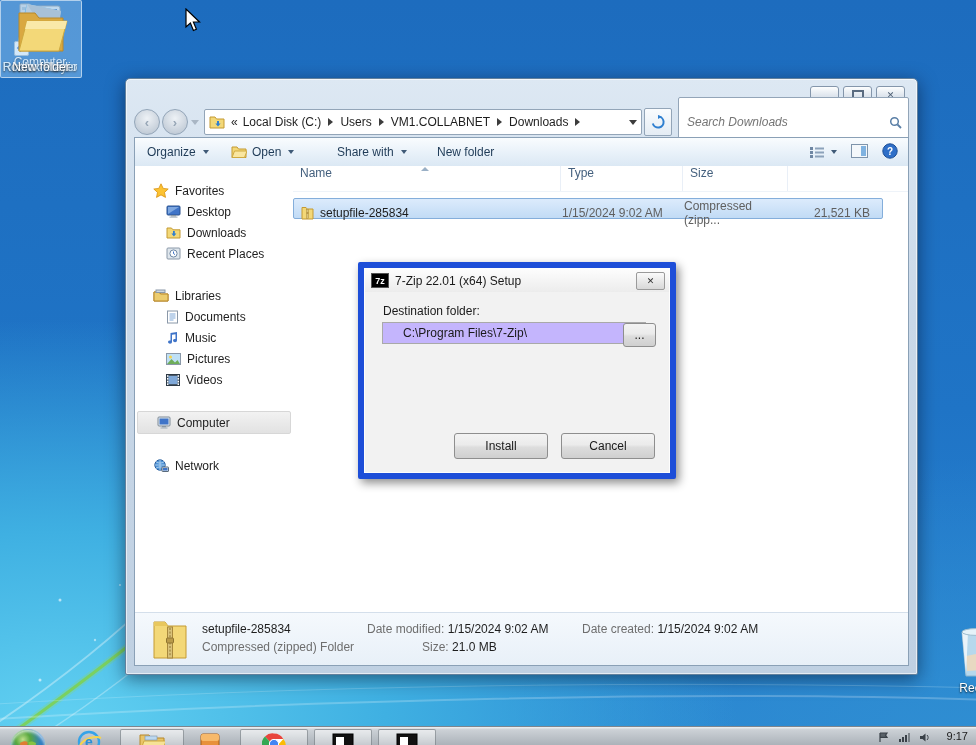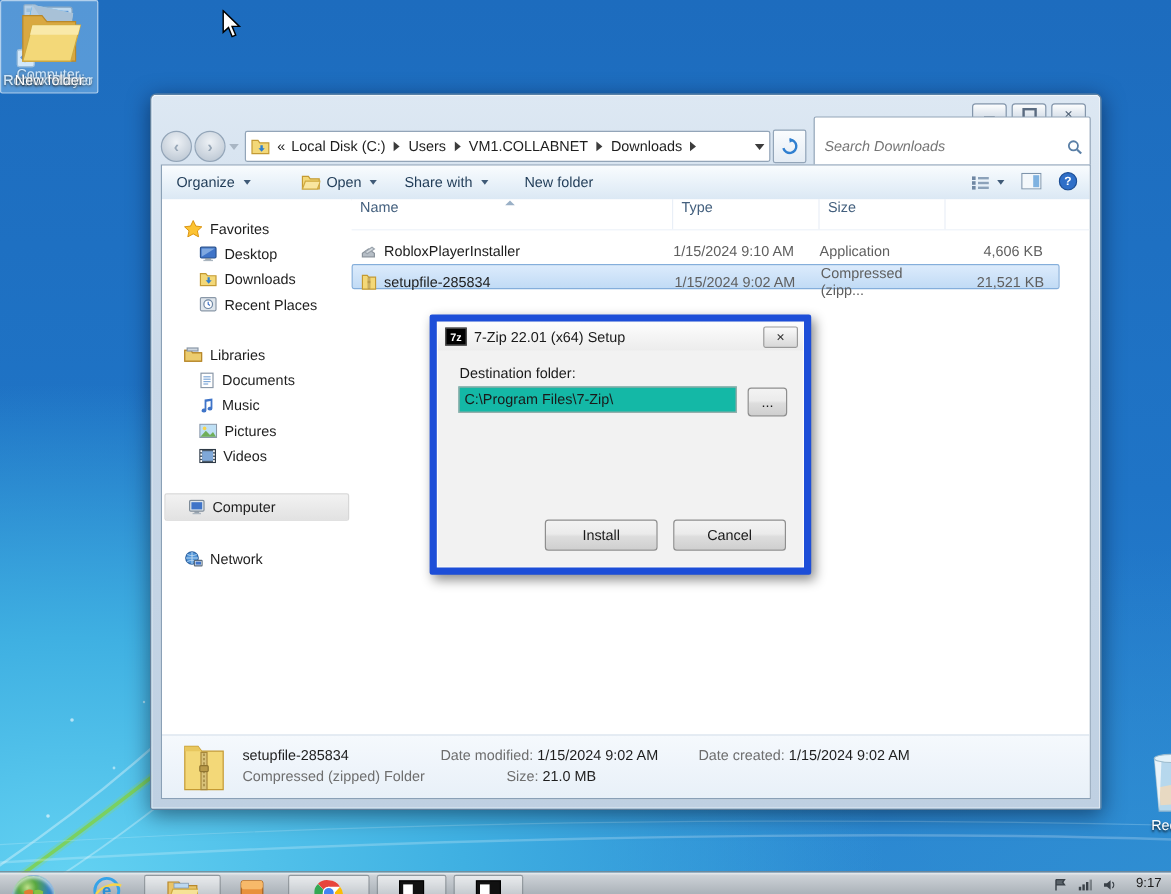--- a/index.html
+++ b/index.html
@@ -107,22 +107,22 @@
     box-shadow:3px 4px 10px rgba(0,0,0,.45), inset 0 0 0 1px rgba(255,255,255,.8);}
   .dlgtitle{position:absolute;left:1px;right:1px;top:1px;height:23px;
     background:linear-gradient(180deg,#fdfdfd,#ececec);display:flex;align-items:center;
     padding-left:6px;gap:6px;color:#1a1a1a;}
   .sevenz{width:16px;height:13px;background:#000;color:#fff;font-size:9px;font-weight:bold;
     display:flex;align-items:center;justify-content:center;border:1px solid #555;}
   .dlgclose{position:absolute;right:5px;top:4px;width:27px;height:16px;
     border:1px solid #9a9a9a;border-radius:2px;color:#333;font-size:9px;font-weight:bold;
     background:linear-gradient(180deg,#fafafa,#d8d8d8);display:flex;align-items:center;justify-content:center;}
   .dlglabel{position:absolute;left:19px;top:36px;color:#1a1a1a;}
-  .dlginput{position:absolute;left:18px;top:54px;width:222px;height:20px;background:#14b8a6;
-    border:1px solid #a9a9a9;font:12px "Liberation Sans",sans-serif;color:#1a1a1a;padding:0 4px;}
+  .dlginput{position:absolute;left:18px;top:54px;width:222px;height:20px;background:#c4b5fd;
+    border:1px solid #a9a9a9;font:12px "Liberation Sans",sans-serif;color:#1a1a1a;padding:0 20px;}
   .dlgbrowse{position:absolute;left:259px;top:55px;width:31px;height:22px;}
   .btn7{border:1px solid #8e8e8e;border-radius:3px;color:#1a1a1a;font-size:12px;
     background:linear-gradient(180deg,#f3f3f3 0%,#ebebeb 45%,#dddddd 55%,#cfcfcf 100%);
     display:flex;align-items:center;justify-content:center;}
   .dlginstall{position:absolute;left:90px;top:165px;width:92px;height:24px;}
   .dlgcancel{position:absolute;left:197px;top:165px;width:92px;height:24px;}
   
   #taskbar{position:absolute;left:0;bottom:0;width:976px;height:18px;overflow:hidden;
     background:linear-gradient(180deg,#eff2f4 0%,#ccd1d6 15%,#abb2b9 100%);
     border-top:1px solid #7d858d;}
@@ -271,21 +271,21 @@
     </div>
   </div>
 
   <div id="client">
 
     <div class="toolbar">
       <div class="tbitem" style="left:12px">
         <span>Organize</span>
         <span class="tbcaret"></span>
       </div>
-      <div class="tbitem" style="left:116px">
+      <div class="tbitem" style="left:96px">
         <svg width="16" height="14" viewBox="0 0 16 14">
           <path d="M1 2 L6 2 L7.5 4 L15 4 L15 12.5 L1 12.5 Z" fill="#f3d878" stroke="#c49a33"></path>
           <path d="M1 12.5 L3.5 6 L16 6 L13.5 12.5 Z" fill="#f9e6a0" stroke="#cfa93f"></path>
         </svg>
         <span>Open</span>
         <span class="tbcaret"></span>
       </div>
       <div class="tbitem" style="left:202px">
         <span>Share with</span>
         <span class="tbcaret"></span>
@@ -429,32 +429,20 @@
           </div>
         <div>
             <span>Type</span>
           </div>
         <div>
             <span>Size</span>
           </div>
         <div></div>
       </div>
       <div class="rows">
-        <div class="frow">
-          <div class="fname">
-            <svg width="14" height="14" viewBox="0 0 14 14">
-              <path d="M2 9 L7 5.5 L12 9 L12 12 L2 12 Z" fill="#b6bec6" stroke="#8a939c"></path>
-              <path d="M4 8 L10 4 L12 5.5 L6 9.5 Z" fill="#d5dbe0" stroke="#9aa3ac"></path>
-            </svg>
-            <span>RobloxPlayerInstaller</span>
-          </div>
-          <div>1/15/2024 9:10 AM</div>
-          <div>Application</div>
-          <div class="fsize">4,606 KB</div>
-        </div>
         <div class="frow selected">
           <div class="fname">
             <svg width="13" height="14" viewBox="0 0 13 14">
               <path d="M1 1.5 L5 1.5 L6.2 3 L12 3 L12 13 L1 13 Z" fill="#f3d878" stroke="#c49a33"></path>
               <rect x="5.7" y="3.5" width="1.6" height="9" fill="#d9c27a" stroke="#a8883c" stroke-width="0.5"></rect>
               <rect x="5.4" y="6" width="2.2" height="2" fill="#b99a4a"></rect>
             </svg>
             <span>setupfile-285834</span>
           </div>
           <div>1/15/2024 9:02 AM</div>

